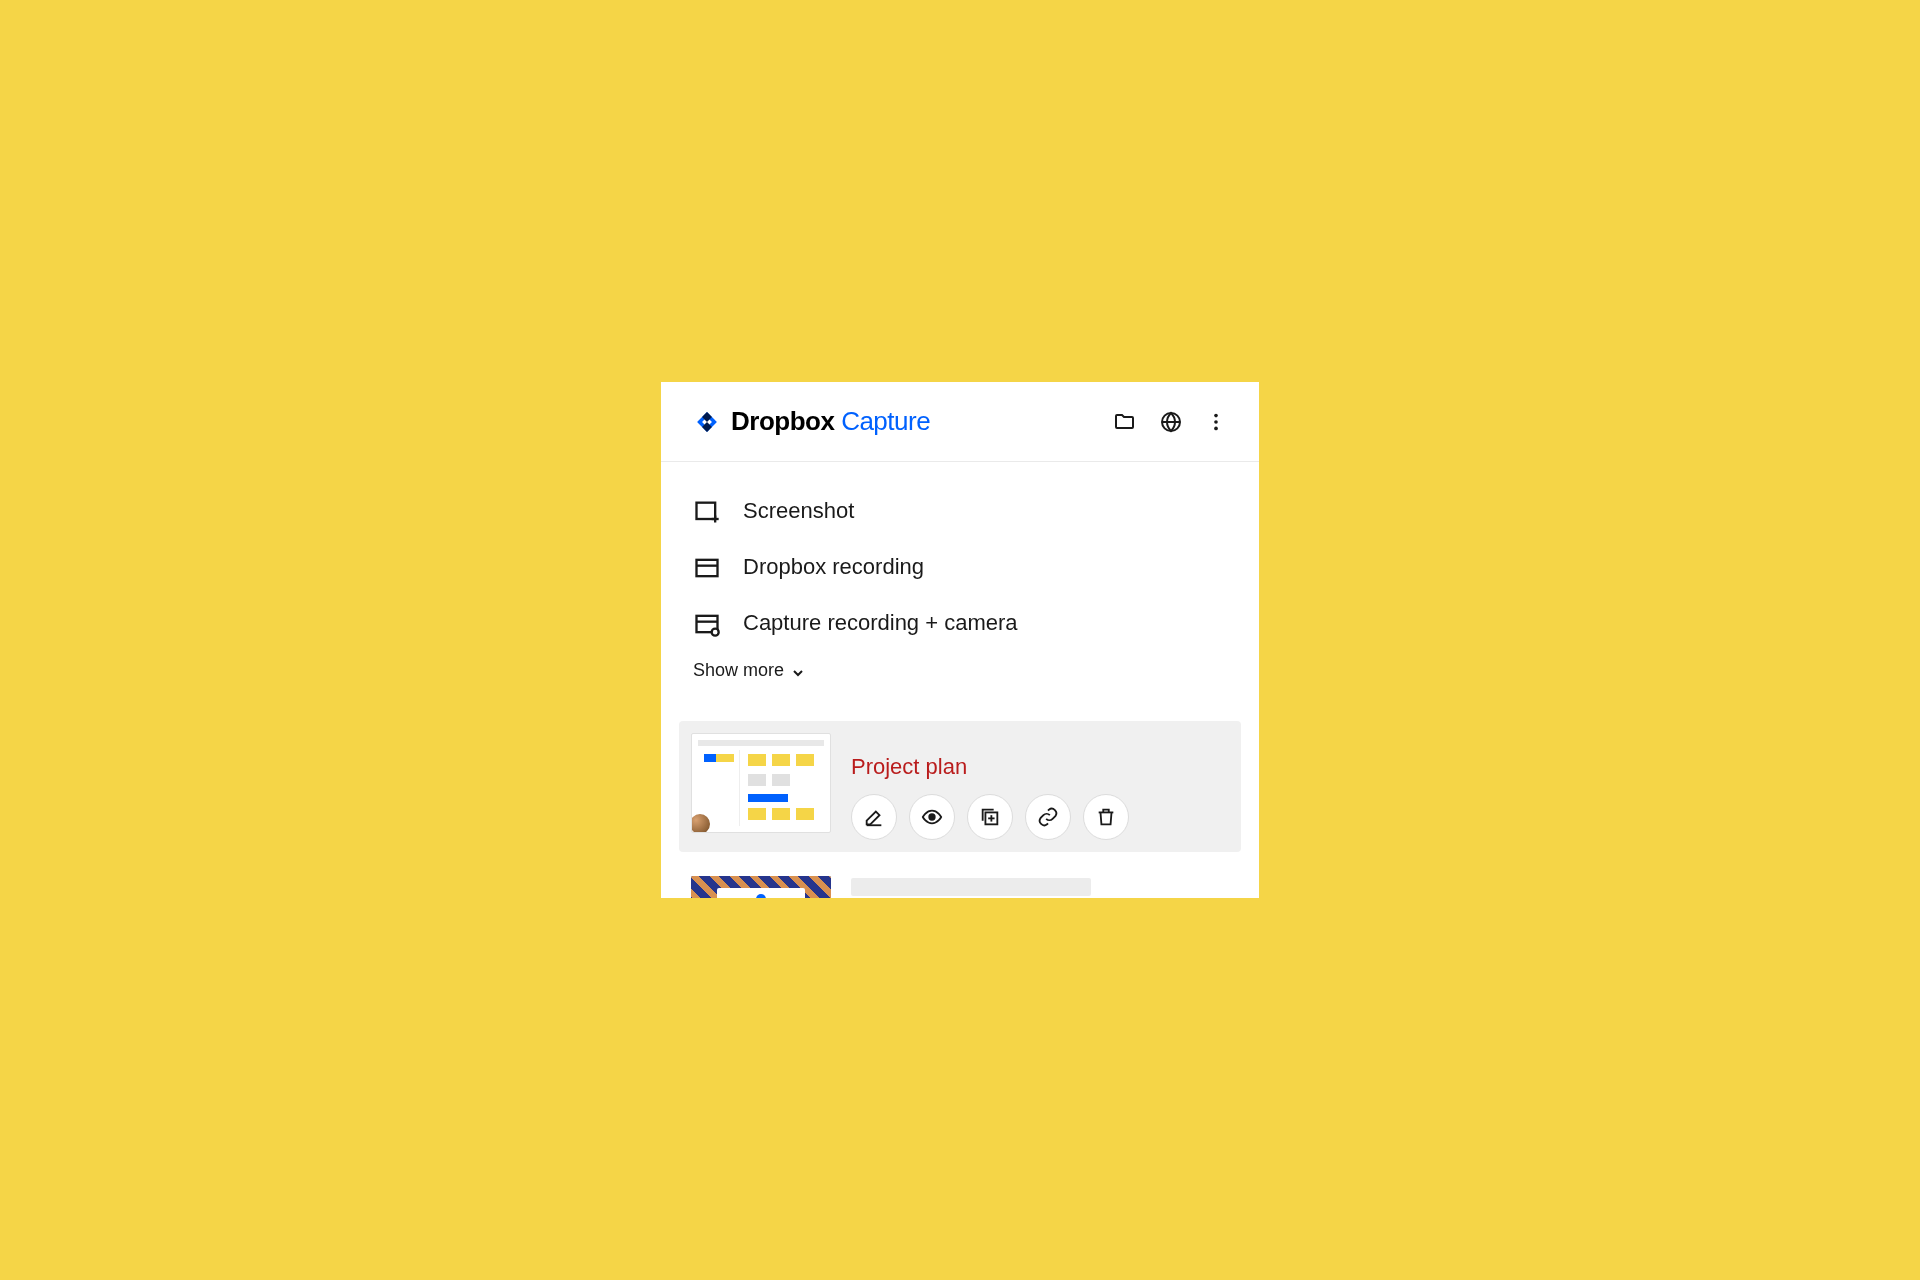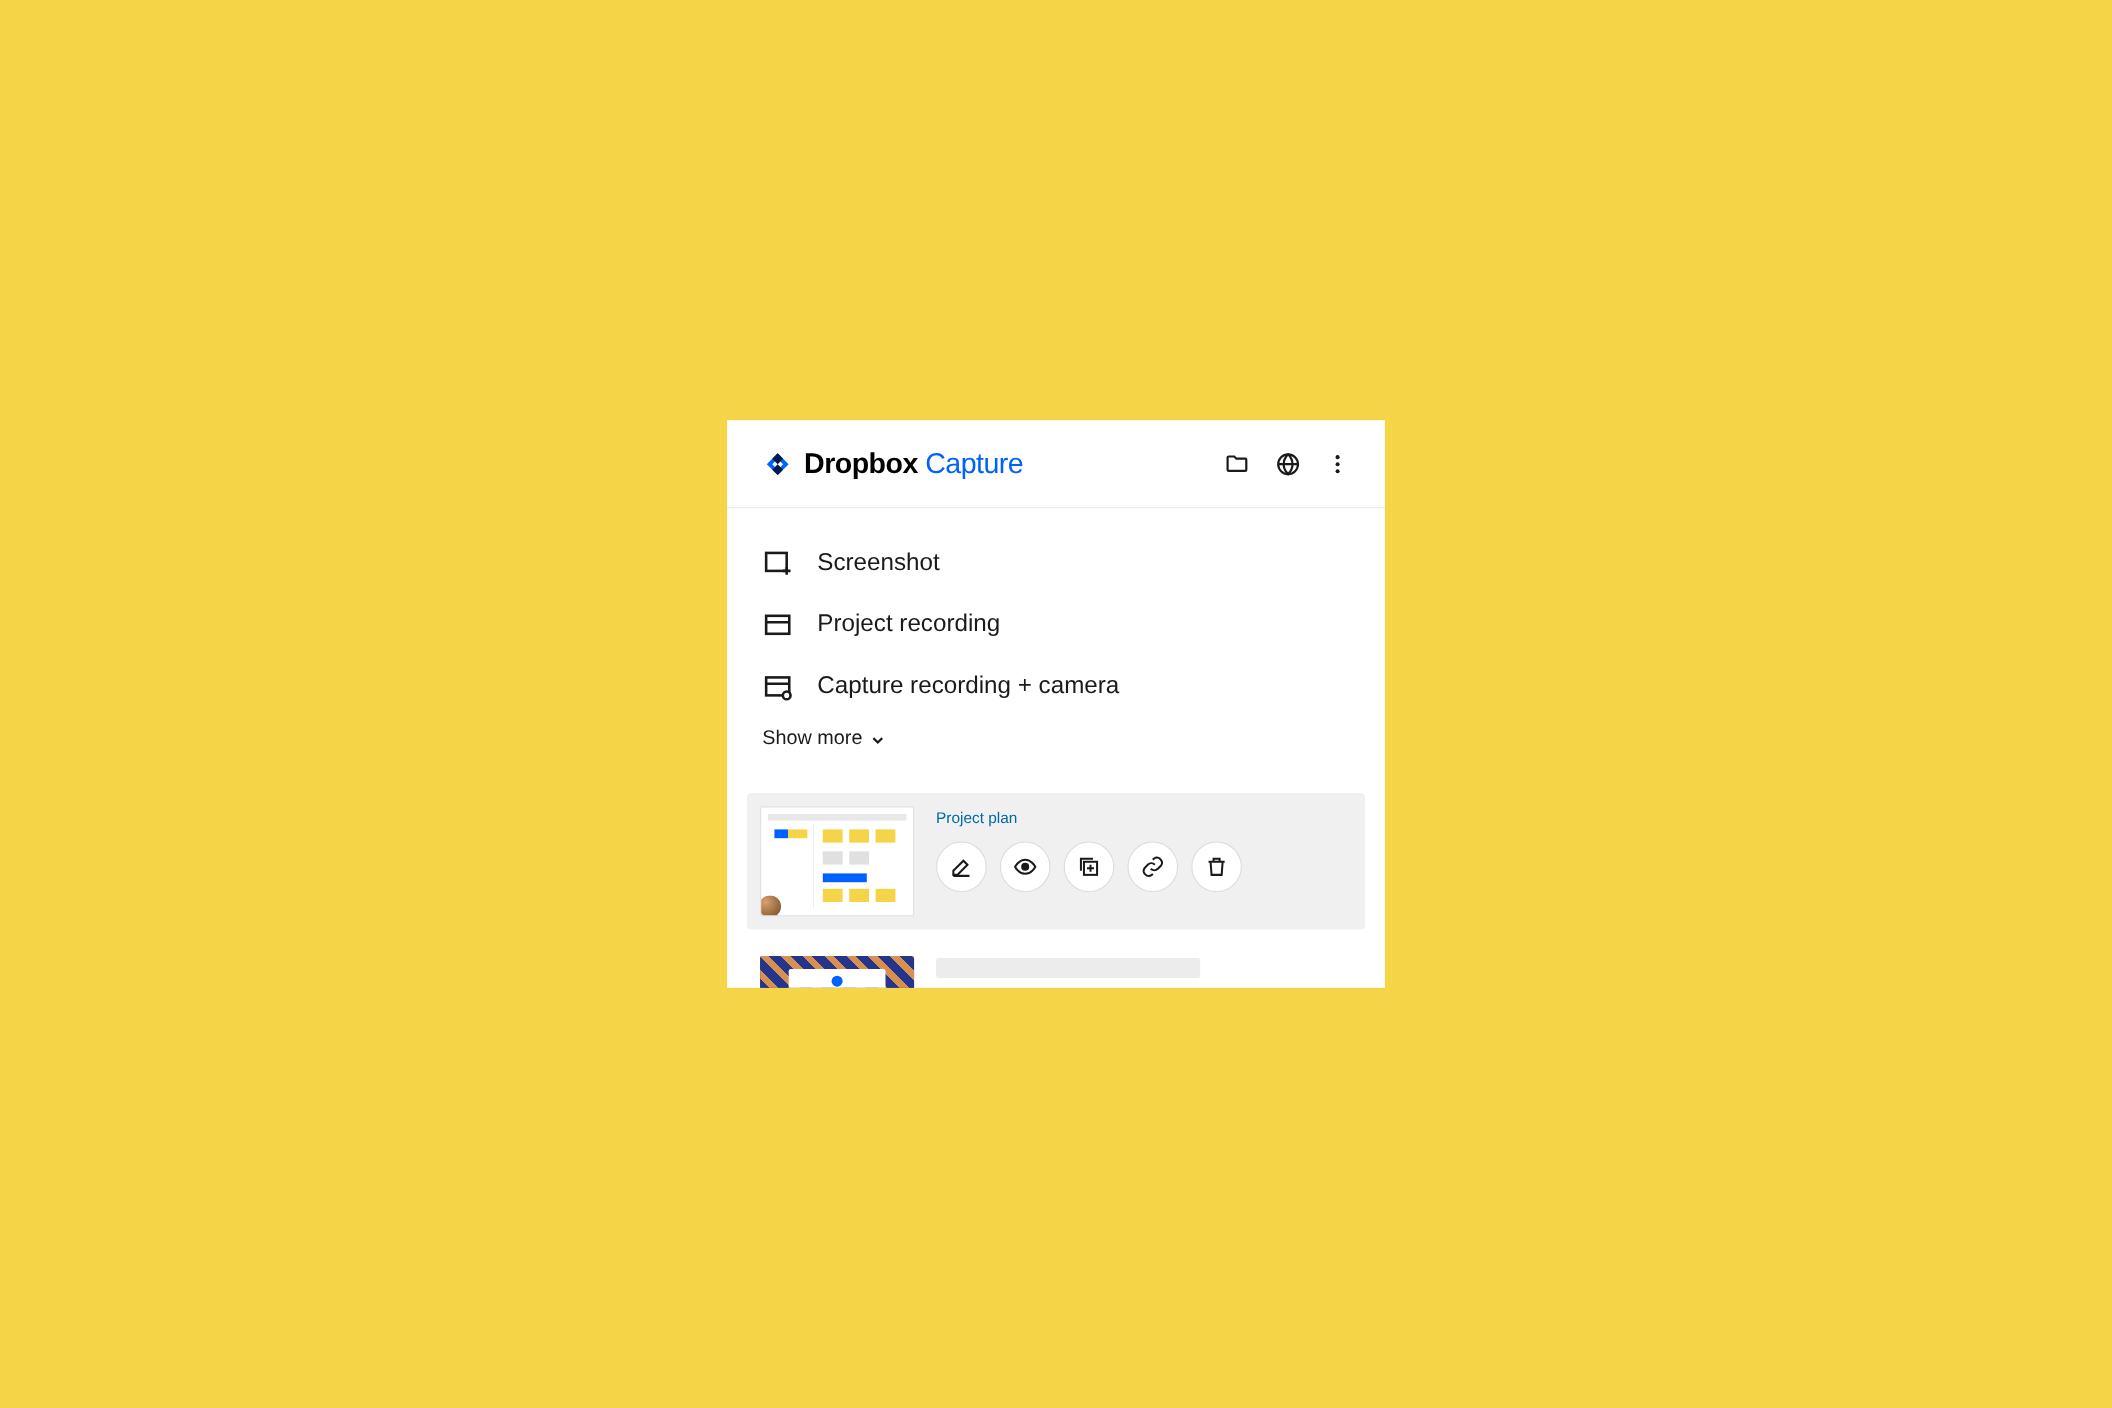--- a/index.html
+++ b/index.html
@@ -129,22 +129,23 @@
   .thumb-3-bar { position:absolute; top:8px; left:6px; right:6px; height:22px; background:#fff;}
   .thumb-3-bar-inner { position:absolute; top:12px; left:10px; right:10px; height:14px; background:#222;}
   .capture-meta {
     flex: 1;
     display: flex;
     flex-direction: column;
     gap: 14px;
     padding-top: 2px;
   }
   .capture-title {
-    font-size: 14px;
-    color: #0369a1;
+    font-size: 22px;
+    color: #b91c1c;
+    margin-top: 19px;
   }
   .action-row {
     display: flex;
     gap: 12px;
   }
   .action-btn {
     width: 46px;
     height: 46px;
     border-radius: 50%;
     background: #fff;
@@ -225,21 +226,21 @@
       </span>
       <span class="option-label">Screenshot</span>
     </div>
     <div class="option-row">
       <span>
         <svg width="28" height="28" viewBox="0 0 24 24" fill="none" stroke="#1a1a1a" stroke-width="2">
           <rect x="3" y="5" width="18" height="14"></rect>
           <line x1="3" y1="10" x2="21" y2="10"></line>
         </svg>
       </span>
-      <span class="option-label">Project recording</span>
+      <span class="option-label">Dropbox recording</span>
     </div>
     <div class="option-row">
       <span>
         <svg width="28" height="28" viewBox="0 0 24 24" fill="none" stroke="#1a1a1a" stroke-width="2">
           <rect x="3" y="5" width="18" height="14"></rect>
           <line x1="3" y1="10" x2="21" y2="10"></line>
           <circle cx="19" cy="19" r="3" fill="#fff"></circle>
         </svg>
       </span>
       <span class="option-label">Capture recording + camera</span>

